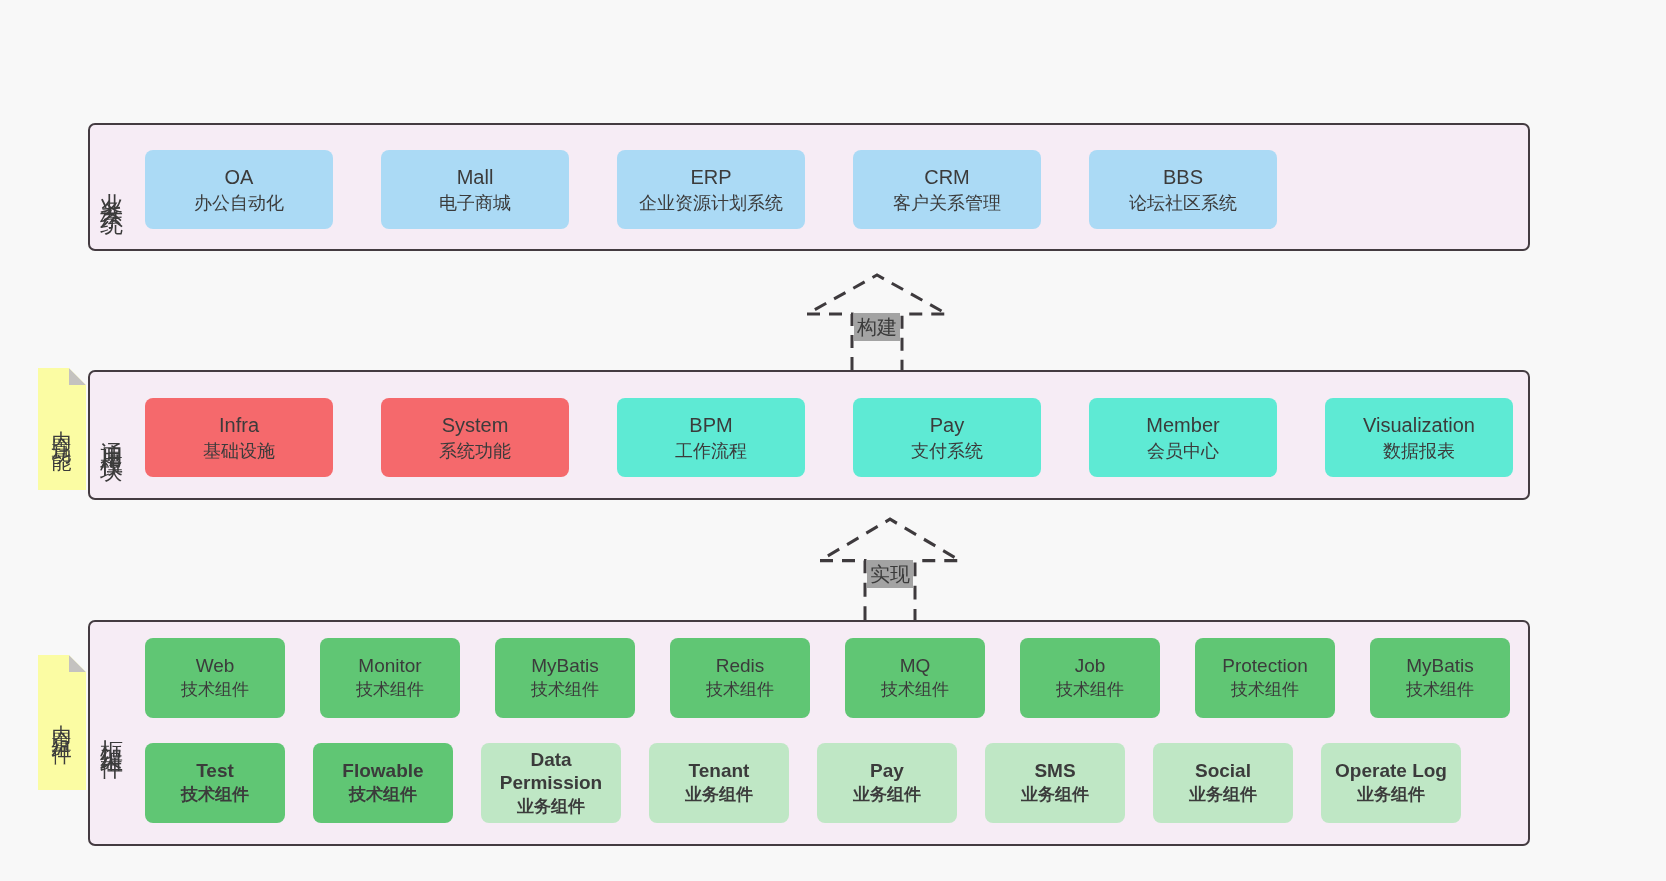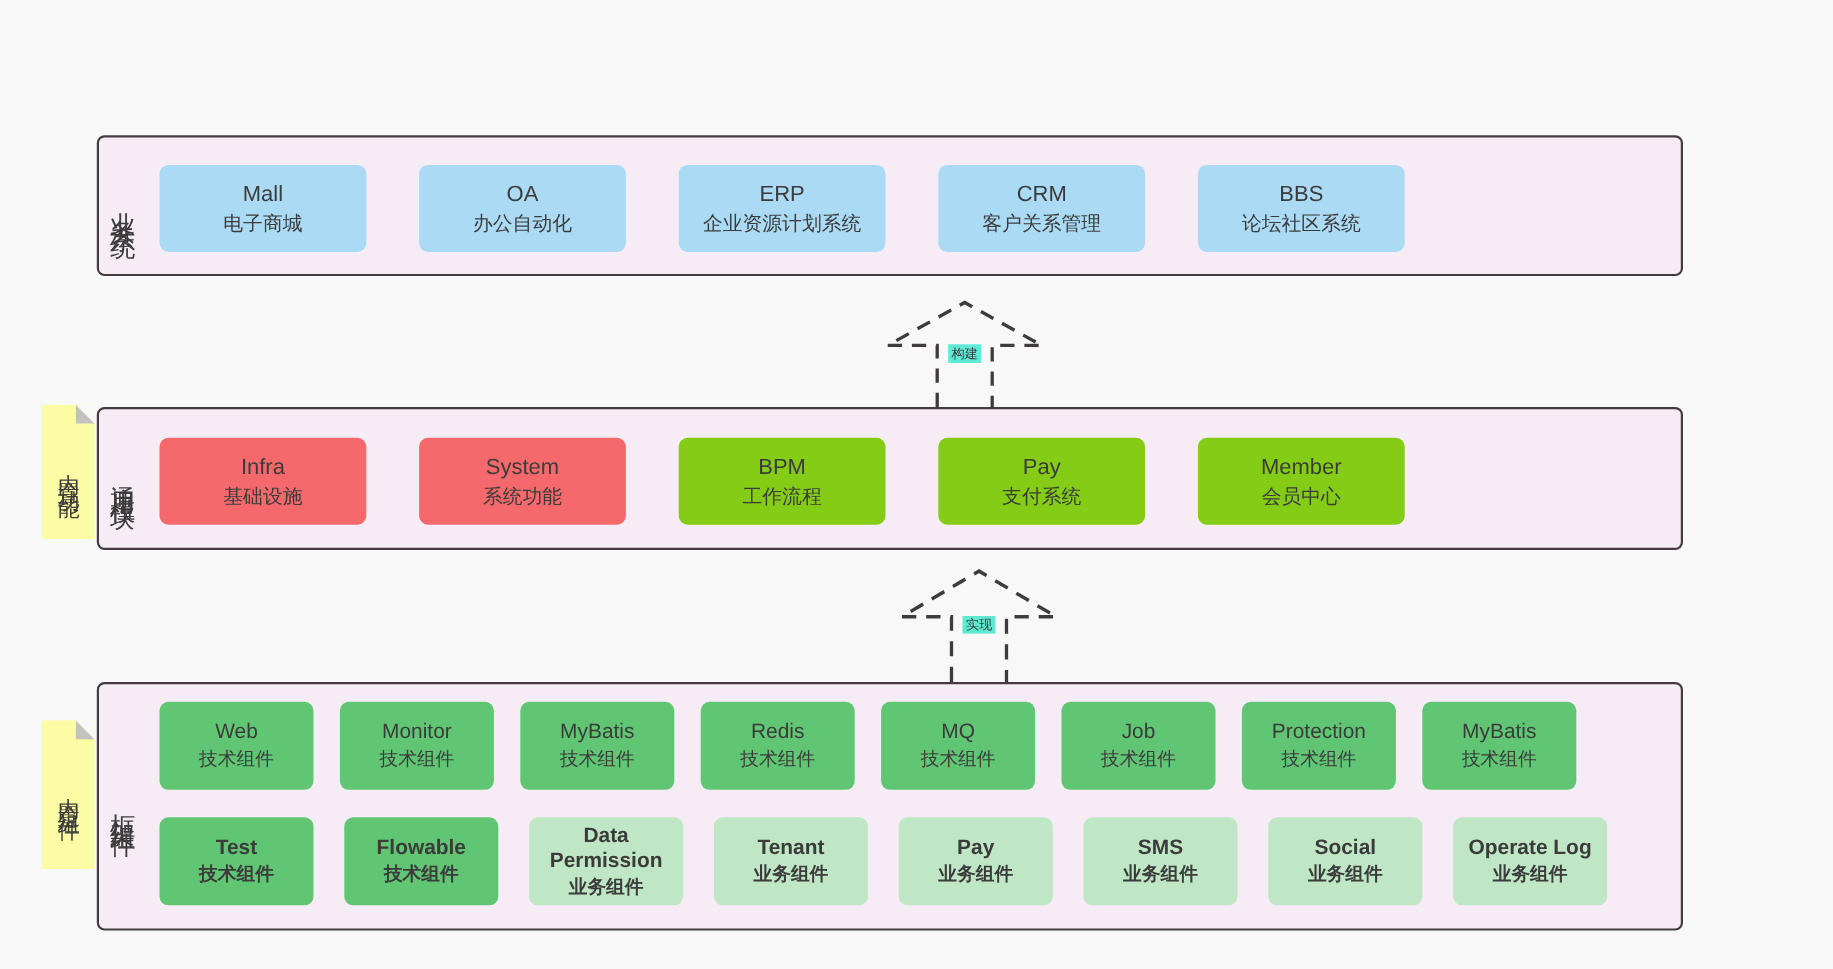--- a/index.html
+++ b/index.html
@@ -20,35 +20,35 @@
     position:absolute;left:10px;top:50%;transform:translateY(-50%);
   }
   .vtext{
     writing-mode:vertical-rl;text-orientation:upright;
     font-size:23px;letter-spacing:6px;line-height:1;color:#3b3b3b;
     white-space:nowrap;
   }
   .row{position:absolute;left:55px;display:flex;gap:48px;}
   #band1 .row{top:25px;}
   #band2 .row{top:26px;}
-  #band3 .row1{top:16px;gap:24px;}
+  #band3 .row1{top:16px;gap:35px;}
   #band3 .row2{top:121px;gap:28px;font-weight:bold;}
   .box{
     width:188px;height:79px;border-radius:8px;box-sizing:border-box;
     display:flex;flex-direction:column;justify-content:center;align-items:center;
     text-align:center;padding:2px 6px;flex:0 0 auto;
   }
   .box .en{font-size:20px;line-height:1.25;}
   .box .zh{font-size:18px;line-height:1.25;margin-top:2px;}
   .box.r8{width:140px;height:80px;}
   .box.r8 .en{font-size:19px;line-height:1.2;}
   .box.r8 .zh{font-size:17px;line-height:1.2;}
   .blue{background:#abdaf5;}
   .red{background:#f5696c;}
-  .pink{background:#84cc16;align-items:center;}
+  .pink{background:#5eead4;align-items:center;}
   .green{background:#60c674;}
   .lightgreen{background:#bfe7c5;}
   .sticky{
     position:absolute;left:38px;width:48px;background:#fbfca3;z-index:3;
     display:flex;align-items:center;justify-content:center;
   }
   .sticky .vtext{font-size:20px;letter-spacing:7px;}
   #sticky2{top:368px;height:122px;}
   #sticky3{top:655px;height:135px;}
   .sticky::before{ 
@@ -58,41 +58,41 @@
   .sticky::after{ 
     content:"";position:absolute;top:0;right:0;width:0;height:0;
     border-bottom:17px solid #c4c2c0;border-right:17px solid transparent;z-index:1;
   }
   .arrow{position:absolute;}
   #arrow1{left:804px;top:272px;width:146px;height:98px;}
   #arrow2{left:817px;top:516px;width:146px;height:104px;}
   .arrow svg{width:100%;height:100%;display:block;}
   .arrow .lbl{
     position:absolute;left:50%;top:42%;transform:translateX(-50%);
-    background:#5eead4;font-size:12px;padding:0 3px;line-height:1.4;
+    background:#a3a3a3;font-size:20px;padding:0 3px;line-height:1.4;
     color:#3b3b3b;white-space:nowrap;
   }
 </style>
 </head>
 <body>
 
 <div id="canvas">
 
   <div class="band" id="band1">
     <div class="band-label">
       <div class="vtext">业务系统</div>
     </div>
     <div class="row">
       <div class="box blue">
+        <div class="en">OA</div>
+        <div class="zh">办公自动化</div>
+      </div>
+      <div class="box blue">
         <div class="en">Mall</div>
         <div class="zh">电子商城</div>
-      </div>
-      <div class="box blue">
-        <div class="en">OA</div>
-        <div class="zh">办公自动化</div>
       </div>
       <div class="box blue">
         <div class="en">ERP</div>
         <div class="zh">企业资源计划系统</div>
       </div>
       <div class="box blue">
         <div class="en">CRM</div>
         <div class="zh">客户关系管理</div>
       </div>
       <div class="box blue">
@@ -130,20 +130,24 @@
         <div class="zh">工作流程</div>
       </div>
       <div class="box pink">
         <div class="en">Pay</div>
         <div class="zh">支付系统</div>
       </div>
       <div class="box pink">
         <div class="en">Member</div>
         <div class="zh">会员中心</div>
       </div>
+      <div class="box pink">
+        <div class="en">Visualization</div>
+        <div class="zh">数据报表</div>
+      </div>
     </div>
   </div>
 
   <div class="arrow" id="arrow2">
     <svg viewBox="0 0 146 98" preserveAspectRatio="none">
       <path d="M48,98 L48,42 L3,42 L73,3 L143,42 L98,42 L98,98" fill="none" stroke="#3e3a3d" stroke-width="3" stroke-dasharray="13 9"></path>
     </svg>
     <span class="lbl">实现</span>
   </div>
 

